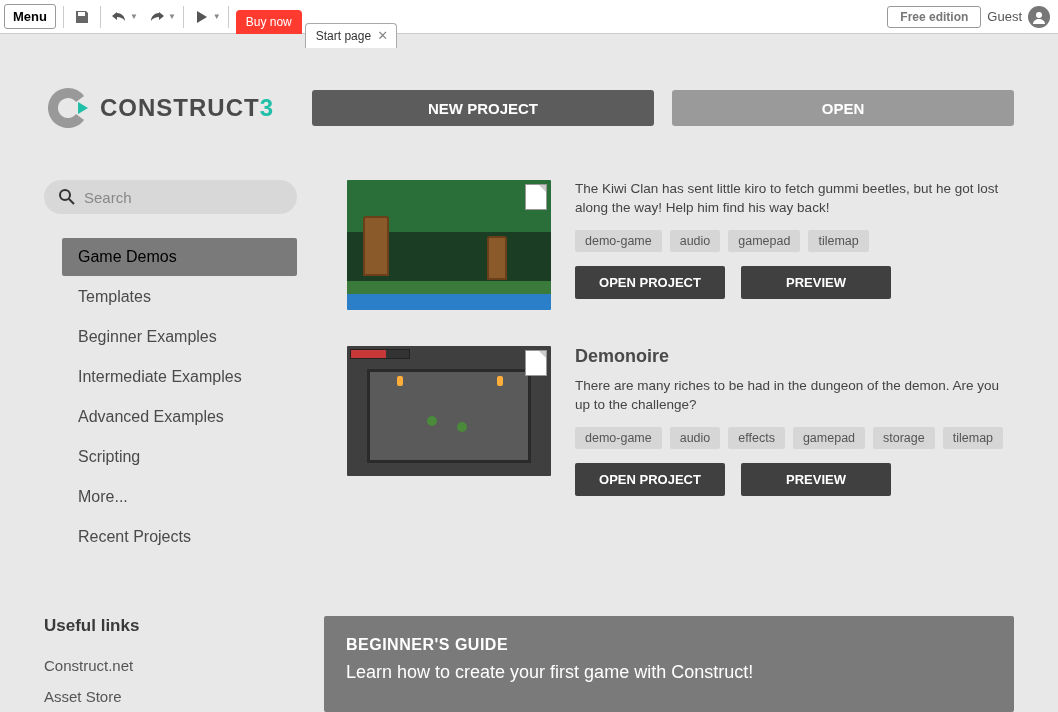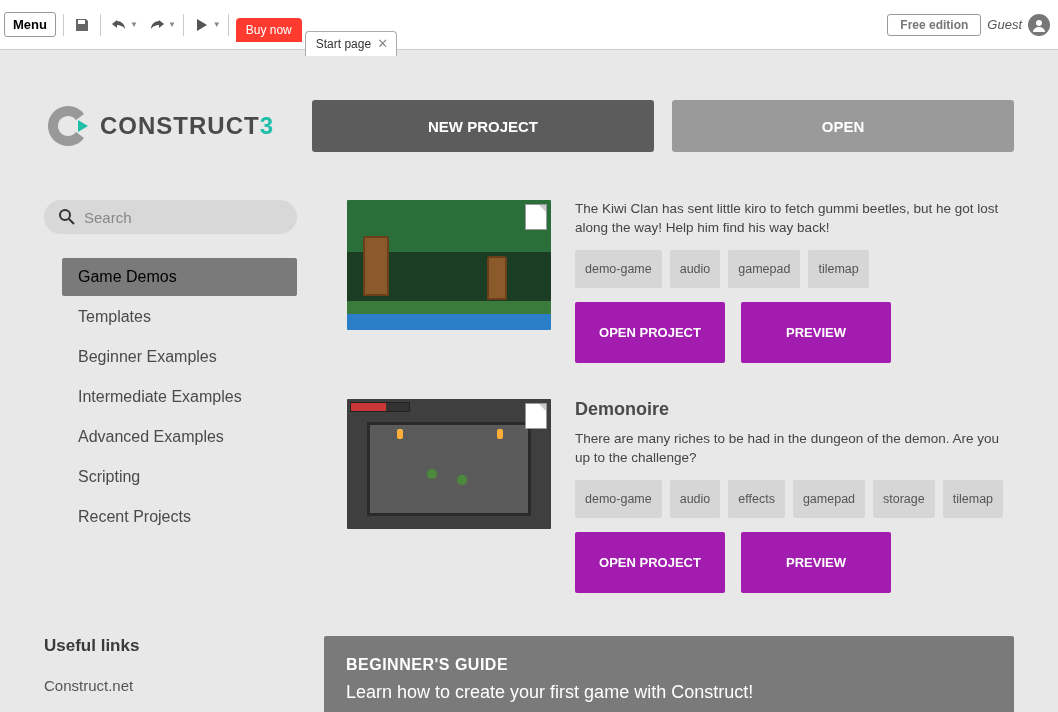--- a/index.html
+++ b/index.html
@@ -6,21 +6,21 @@
 body {
   font-family: -apple-system, BlinkMacSystemFont, "Segoe UI", Arial, sans-serif;
   background: #e8e8e8;
   width: 1058px;
   height: 712px;
   overflow: hidden;
   color: #333;
 }
 .topbar {
   background: #fff;
-  height: 50px;
+  height: 34px;
   display: flex;
   align-items: center;
   border-bottom: 1px solid #ccc;
   position: relative;
 }
 .menu-btn {
   border: 1px solid #999;
   border-radius: 3px;
   padding: 4px 8px;
   margin: 3px 4px 3px 4px;
@@ -85,21 +85,21 @@
 }
 .free-edition {
   border: 1px solid #999;
   border-radius: 3px;
   padding: 3px 12px;
   font-size: 12px;
   font-weight: bold;
   color: #777;
   cursor: pointer;
 }
-.guest { font-size: 13px; color: #555; font-style: italic; }
+.guest { font-size: 13px; color: #555; }
 .avatar {
   width: 22px; height: 22px;
   background: #777;
   border-radius: 50%;
   display: flex;
   align-items: center;
   justify-content: center;
   color: #fff;
 }
 
@@ -127,21 +127,21 @@
 }
 .logo-text {
   font-size: 24px;
   font-weight: 700;
   color: #4a4a4a;
   letter-spacing: 1px;
 }
 .logo-text .c3 { color: #1fbfa8; }
 .big-btn {
   flex: 1;
-  height: 52px;
+  height: 36px;
   display: flex;
   align-items: center;
   justify-content: center;
   color: #fff;
   font-weight: 700;
   font-size: 15px;
   border-radius: 3px;
   cursor: pointer;
 }
 .btn-new { background: #5c5c5c; }
@@ -237,35 +237,35 @@
 .tags {
   display: flex;
   flex-wrap: wrap;
   gap: 8px;
   margin-bottom: 14px;
 }
 .tag {
   background: #d6d6d6;
   color: #555;
   font-size: 12.5px;
-  padding: 12px 10px;
+  padding: 4px 10px;
   border-radius: 2px;
 }
 .proj-actions {
   display: flex;
   gap: 16px;
 }
 .proj-btn {
   flex: 1;
   max-width: 150px;
-  background: #a21caf;
+  background: #404040;
   color: #fff;
   font-weight: 600;
   font-size: 13px;
-  padding: 23px 0;
+  padding: 9px 0;
   text-align: center;
   border-radius: 2px;
   cursor: pointer;
 }
 
 .thumb-kiwi {
   background: linear-gradient(#2a6f3a 0%, #2a6f3a 40%, #1a3d24 40%, #1a3d24 78%, #3a7a3a 78%, #3a7a3a 88%, #2b7fc9 88%);
 }
 .kiwi-log {
   position: absolute; background: #8a5a2a; border-radius: 3px 3px 0 0;
@@ -401,20 +401,21 @@
             </svg>
         <input type="text" placeholder="Search" style="">
       </div>
       <div class="nav-list">
         <div class="nav-item active">Game Demos</div>
         <div class="nav-item">Templates</div>
         <div class="nav-item">Beginner Examples</div>
         <div class="nav-item">Intermediate Examples</div>
         <div class="nav-item">Advanced Examples</div>
         <div class="nav-item">Scripting</div>
+        <div class="nav-item">More...</div>
         <div class="nav-item">Recent Projects</div>
       </div>
     </div>
 
     <div class="project-list">
 
       <div class="project-card">
         <div class="thumb thumb-kiwi">
           <div class="kiwi-log" style="left:16px;top:36px;width:26px;height:60px;"></div>
           <div class="kiwi-log" style="left:140px;top:56px;width:20px;height:44px;"></div>

